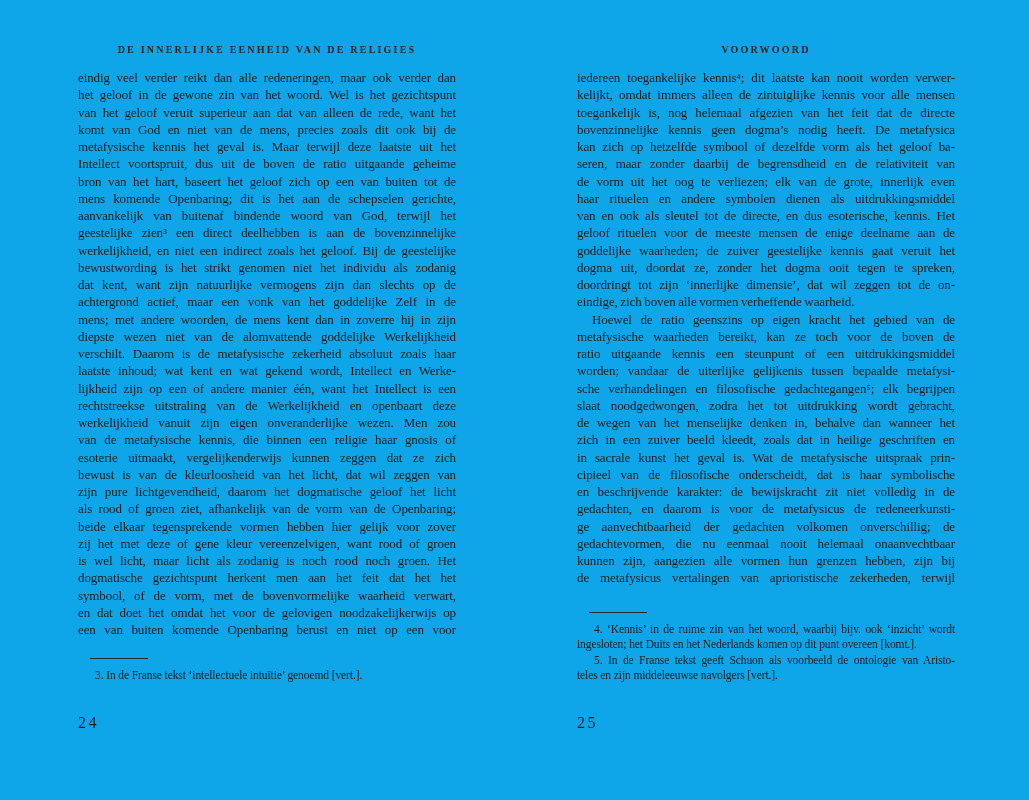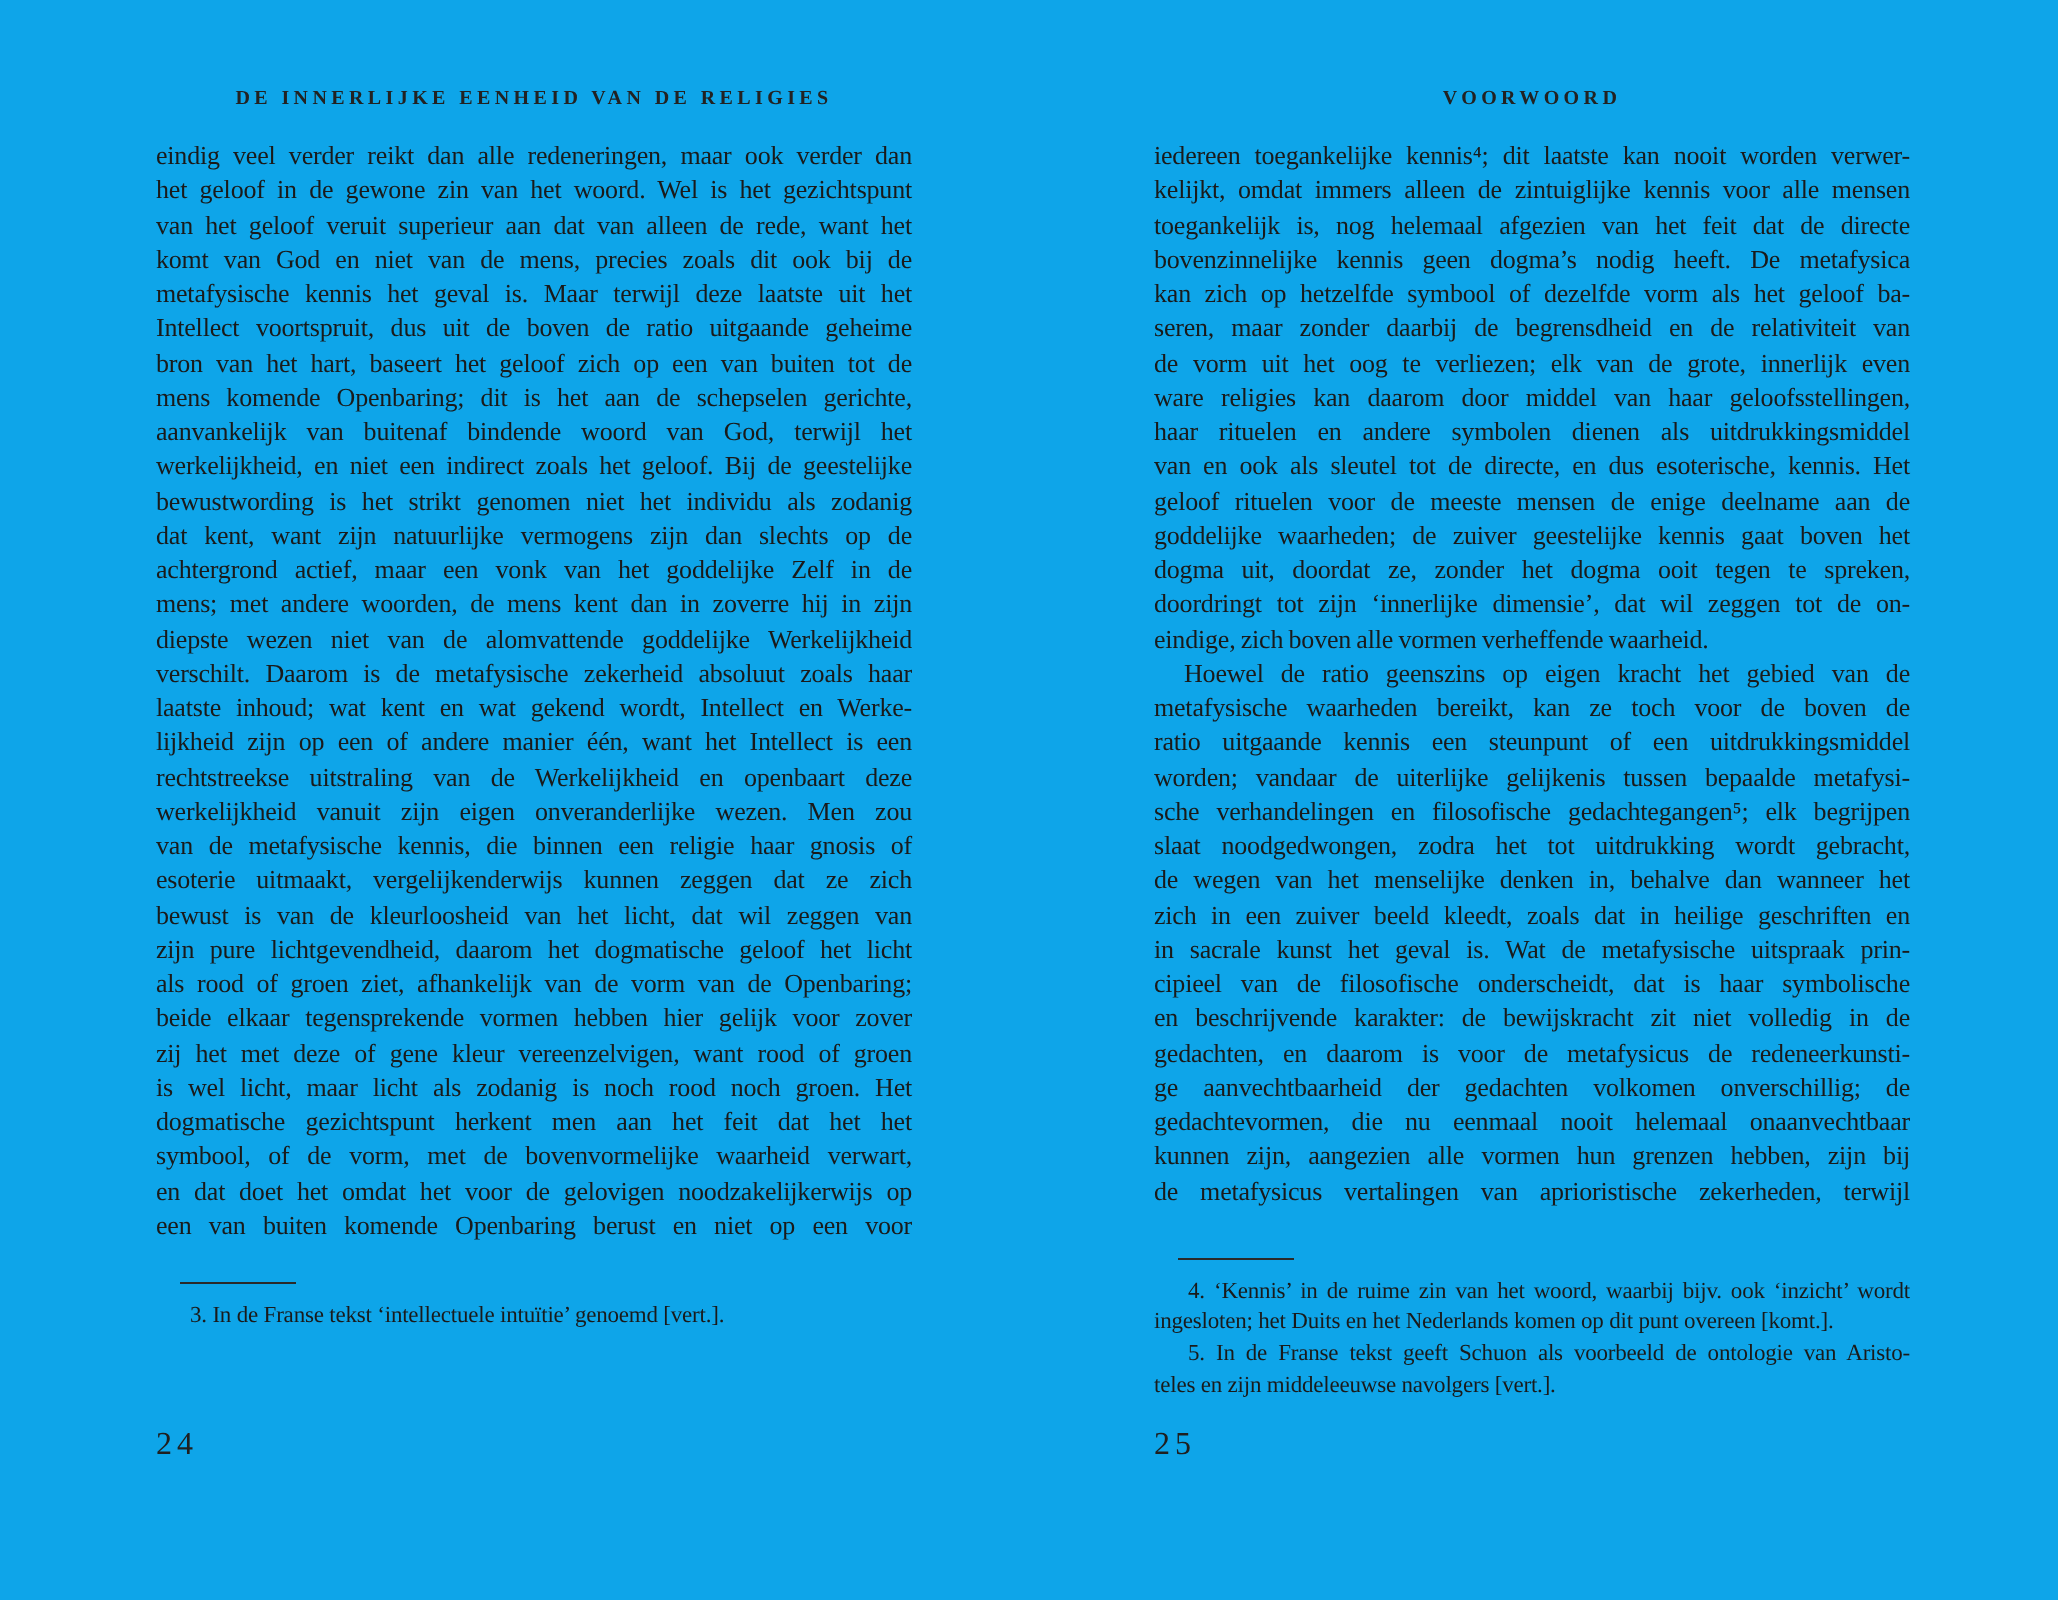--- a/index.html
+++ b/index.html
@@ -74,20 +74,21 @@
     <div class="body-text">
         <div class="line">eindig veel verder reikt dan alle redeneringen, maar ook verder dan</div>
         <div class="line">het geloof in de gewone zin van het woord. Wel is het gezichtspunt</div>
         <div class="line">van het geloof veruit superieur aan dat van alleen de rede, want het</div>
         <div class="line">komt van God en niet van de mens, precies zoals dit ook bij de</div>
         <div class="line">metafysische kennis het geval is. Maar terwijl deze laatste uit het</div>
         <div class="line">Intellect voortspruit, dus uit de boven de ratio uitgaande geheime</div>
         <div class="line">bron van het hart, baseert het geloof zich op een van buiten tot de</div>
         <div class="line">mens komende Openbaring; dit is het aan de schepselen gerichte,</div>
         <div class="line">aanvankelijk van buitenaf bindende woord van God, terwijl het</div>
+        <div class="line">geestelijke zien³ een direct deelhebben is aan de bovenzinnelijke</div>
         <div class="line">werkelijkheid, en niet een indirect zoals het geloof. Bij de geestelijke</div>
         <div class="line">bewustwording is het strikt genomen niet het individu als zodanig</div>
         <div class="line">dat kent, want zijn natuurlijke vermogens zijn dan slechts op de</div>
         <div class="line">achtergrond actief, maar een vonk van het goddelijke Zelf in de</div>
         <div class="line">mens; met andere woorden, de mens kent dan in zoverre hij in zijn</div>
         <div class="line">diepste wezen niet van de alomvattende goddelijke Werkelijkheid</div>
         <div class="line">verschilt. Daarom is de metafysische zekerheid absoluut zoals haar</div>
         <div class="line">laatste inhoud; wat kent en wat gekend wordt, Intellect en Werke-</div>
         <div class="line">lijkheid zijn op een of andere manier één, want het Intellect is een</div>
         <div class="line">rechtstreekse uitstraling van de Werkelijkheid en openbaart deze</div>
@@ -115,25 +116,24 @@
   <section class="page page-right">
     <div class="running-header">VOORWOORD</div>
     <div class="body-text">
         <div class="line">iedereen toegankelijke kennis⁴; dit laatste kan nooit worden verwer-</div>
         <div class="line">kelijkt, omdat immers alleen de zintuiglijke kennis voor alle mensen</div>
         <div class="line">toegankelijk is, nog helemaal afgezien van het feit dat de directe</div>
         <div class="line">bovenzinnelijke kennis geen dogma’s nodig heeft. De metafysica</div>
         <div class="line">kan zich op hetzelfde symbool of dezelfde vorm als het geloof ba-</div>
         <div class="line">seren, maar zonder daarbij de begrensdheid en de relativiteit van</div>
         <div class="line">de vorm uit het oog te verliezen; elk van de grote, innerlijk even</div>
-        <div class="line">ware religies kan daarom door middel van haar geloofsstellingen,</div>
         <div class="line">haar rituelen en andere symbolen dienen als uitdrukkingsmiddel</div>
         <div class="line">van en ook als sleutel tot de directe, en dus esoterische, kennis. Het</div>
         <div class="line">geloof rituelen voor de meeste mensen de enige deelname aan de</div>
-        <div class="line">goddelijke waarheden; de zuiver geestelijke kennis gaat boven het</div>
+        <div class="line">goddelijke waarheden; de zuiver geestelijke kennis gaat veruit het</div>
         <div class="line">dogma uit, doordat ze, zonder het dogma ooit tegen te spreken,</div>
         <div class="line">doordringt tot zijn ‘innerlijke dimensie’, dat wil zeggen tot de on-</div>
         <div class="line no-just">eindige, zich boven alle vormen verheffende waarheid.</div>
         <div class="line indent">Hoewel de ratio geenszins op eigen kracht het gebied van de</div>
         <div class="line">metafysische waarheden bereikt, kan ze toch voor de boven de</div>
         <div class="line">ratio uitgaande kennis een steunpunt of een uitdrukkingsmiddel</div>
         <div class="line">worden; vandaar de uiterlijke gelijkenis tussen bepaalde metafysi-</div>
         <div class="line">sche verhandelingen en filosofische gedachtegangen⁵; elk begrijpen</div>
         <div class="line">slaat noodgedwongen, zodra het tot uitdrukking wordt gebracht,</div>
         <div class="line">de wegen van het menselijke denken in, behalve dan wanneer het</div>

